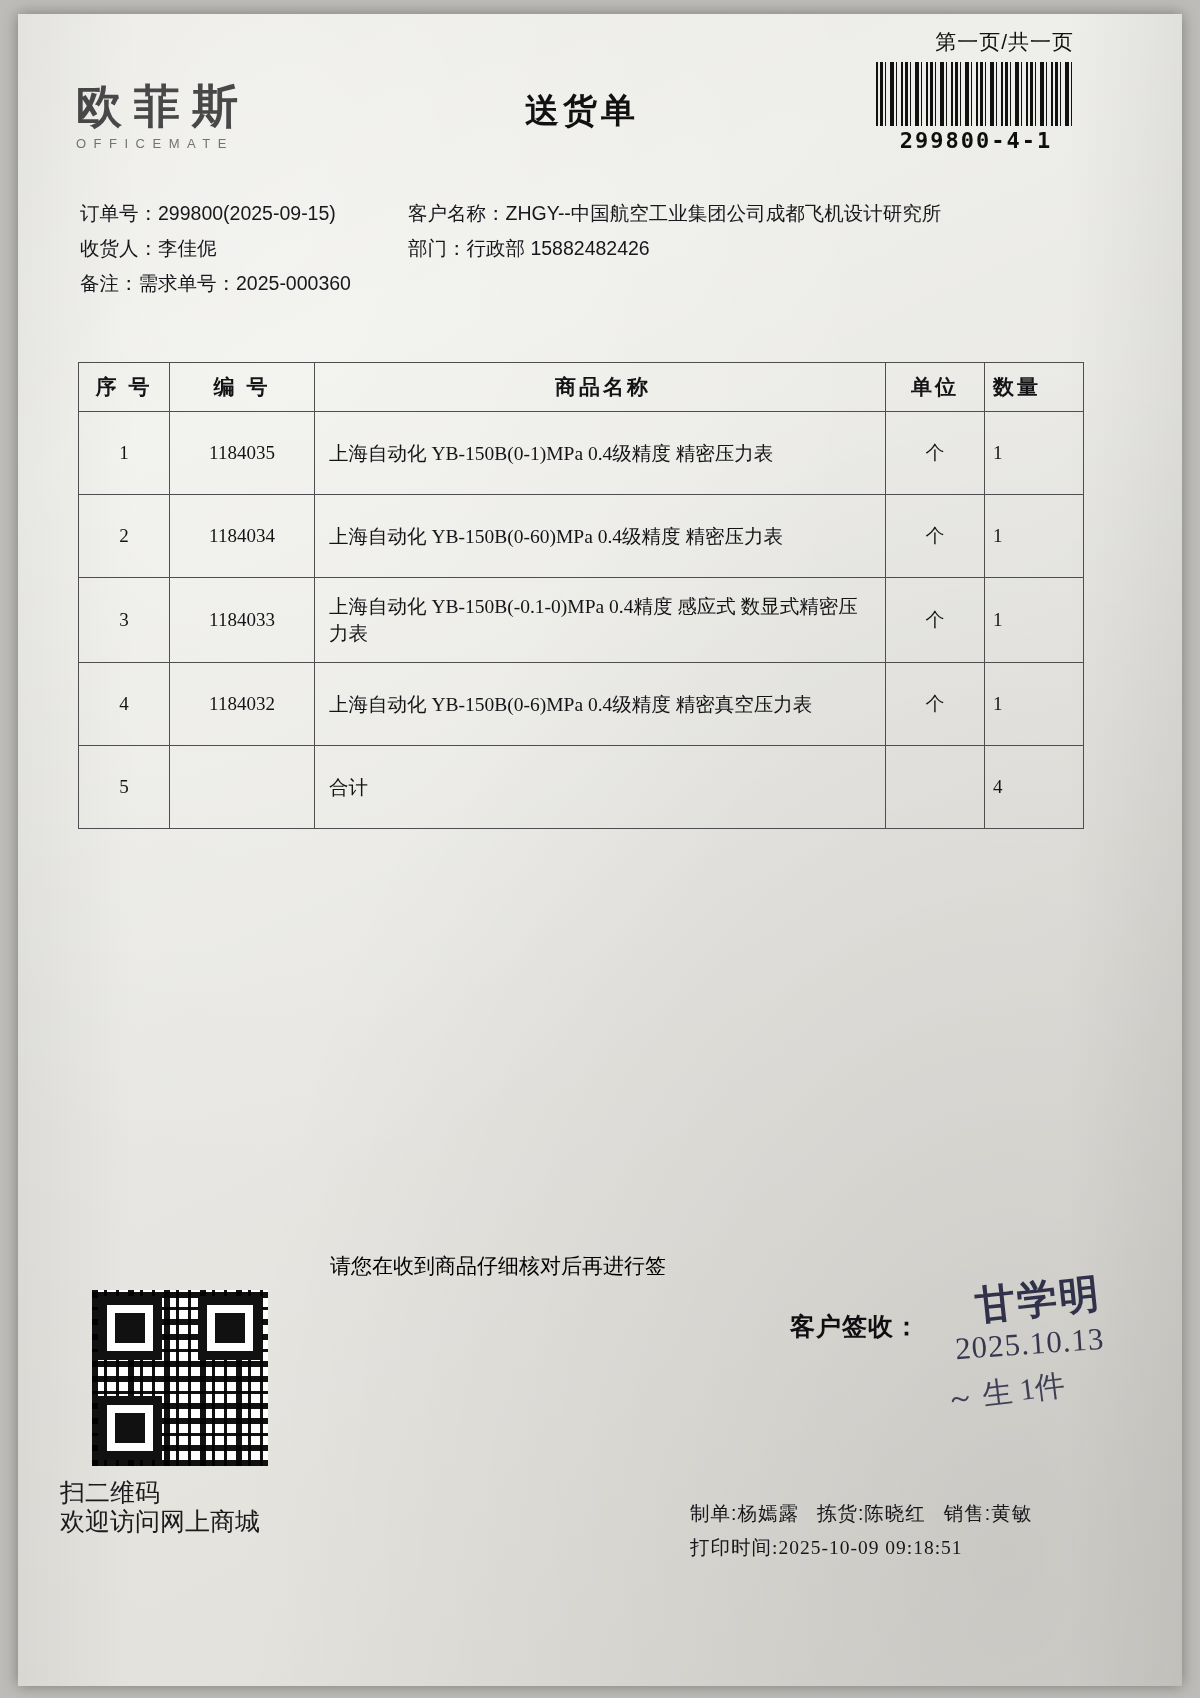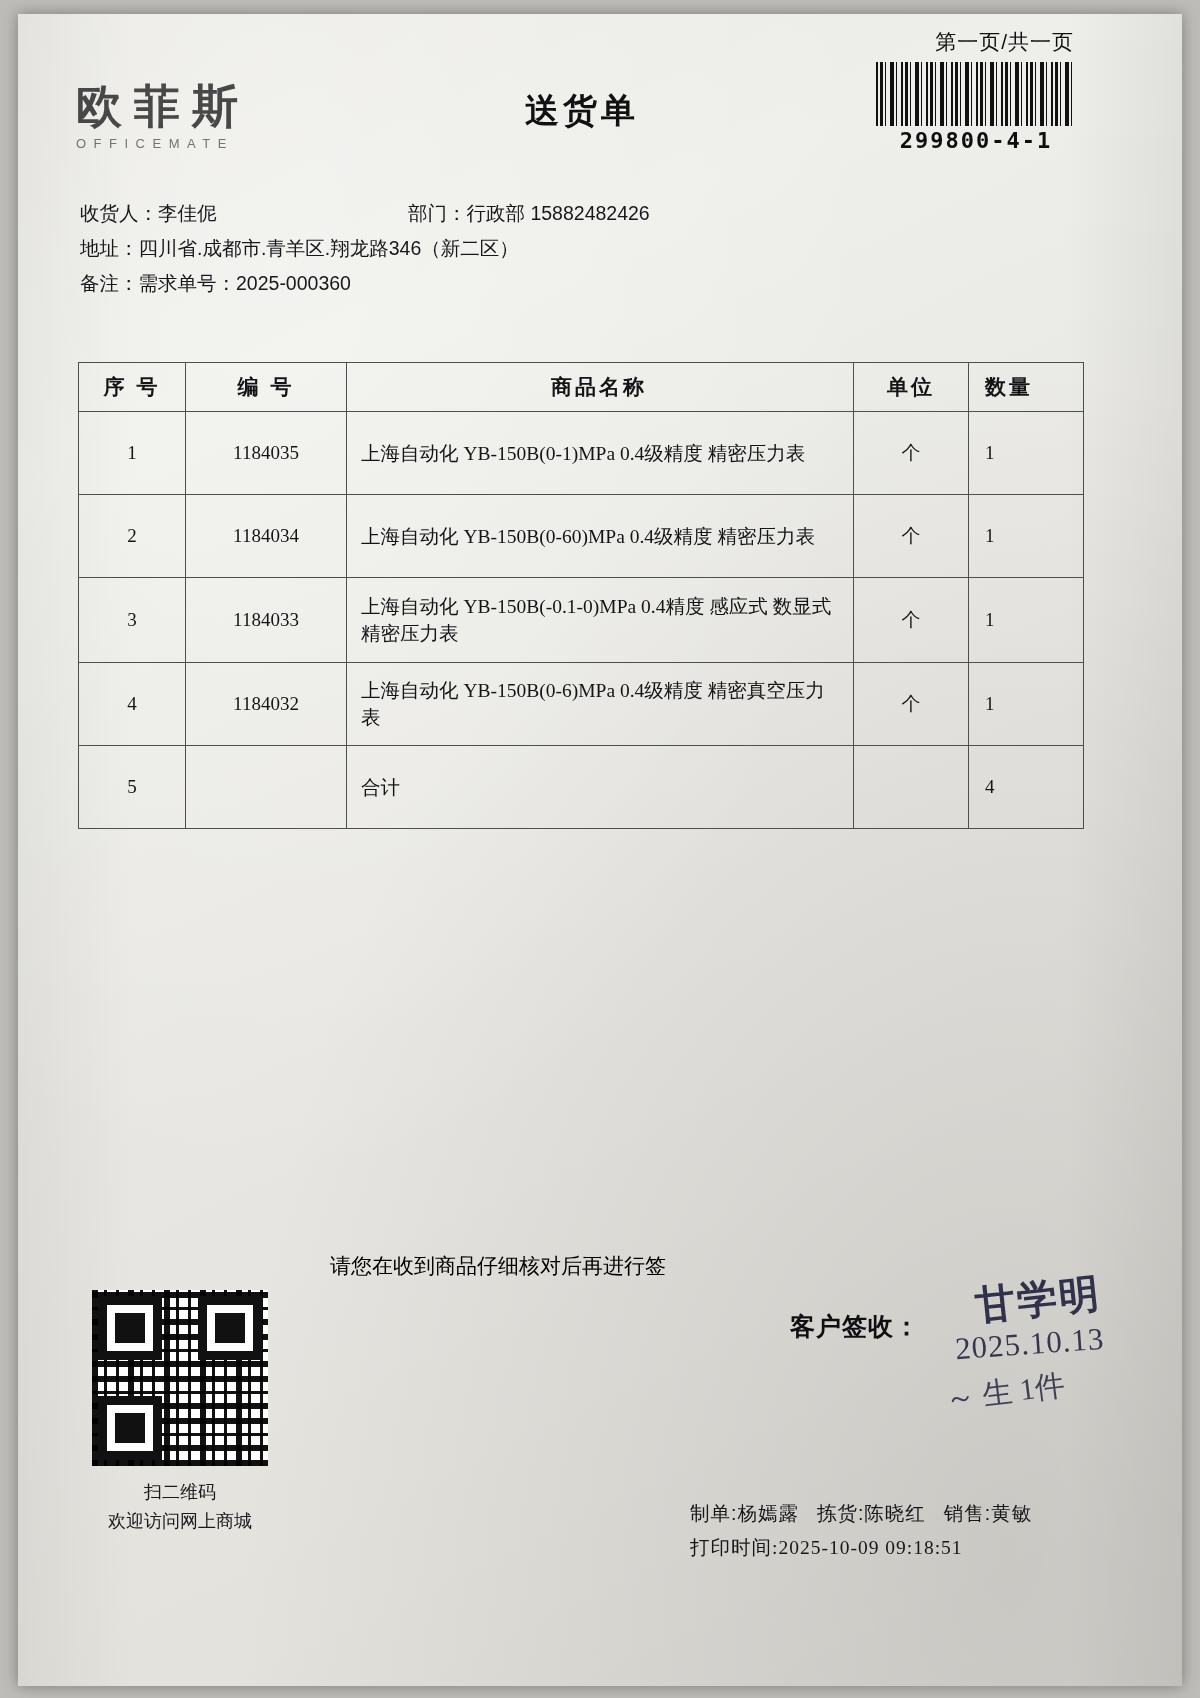--- a/index.html
+++ b/index.html
@@ -139,21 +139,21 @@
     position: absolute;
     left: 78px;
     top: 362px;
     width: 1006px;
     border-collapse: collapse;
     font-size: 19px;
     color: #141417;
   }
   table.items th, table.items td {
     border: 1.6px solid #4e4e50;
-    padding: 0 16px;
+    padding: 0 8px;
     margin-left: 40px;
   }
   table.items th {
     height: 48px;
     font-size: 21px;
     font-weight: 700;
     letter-spacing: 3px;
   }
   .c-idx { width: 74px; text-align: center; }
   .c-code { width: 128px; text-align: center; }
@@ -188,22 +188,22 @@
   }
   .qr-eye i { position:absolute; inset:8px; background:#111; display:block; }
   .qr-eye.tl { left: 6px; top: 6px; }
   .qr-eye.tr { right: 6px; top: 6px; }
   .qr-eye.bl { left: 6px; bottom: 6px; }
   .qr-caption {
     position: absolute;
     left: 60px;
     top: 1478px;
     width: 240px;
-    text-align: center;
-    font-size: 18px;
+    text-align: left;
+    font-size: 25px;
     line-height: 29px;
     color: #1a1a1c;
   }
   .notice {
     position: absolute;
     left: 330px;
     top: 1250px;
     width: 430px;
     font-size: 21px;
     line-height: 32px;
@@ -286,24 +286,24 @@
     <div class="doc-title">送货单</div>
 
     <div class="page-no">第一页/共一页</div>
     <div class="barcode">
       <div class="bars"></div>
     </div>
     <div class="barcode-num">299800-4-1</div>
 
     <div class="meta">
       <div class="meta-row">
-        <span class="m-receiver"><span>收货人：</span><span>李佳伲</span></span><span class="meta-col2"><span>部门：</span><span>行政部 15882482426</span></span>
+        <span class="m-order"><span>订单号：</span><span>299800(2025-09-15)</span></span><span class="meta-col2"><span>客户名称：</span><span>ZHGY--中国航空工业集团公司成都飞机设计研究所</span></span>
       </div>
       <div class="meta-row">
-        <span>地址：</span><span>四川省.成都市.青羊区.翔龙路346（新二区）</span>
+        <span class="m-receiver"><span>收货人：</span><span>李佳伲</span></span><span class="meta-col2"><span>部门：</span><span>行政部 15882482426</span></span>
       </div>
       <div class="meta-row">
         <span>备注：</span><span>需求单号：2025-000360</span>
       </div>
     </div>
 
     <table class="items">
       <thead>
         <tr>
           <th class="c-idx">序 号</th>

